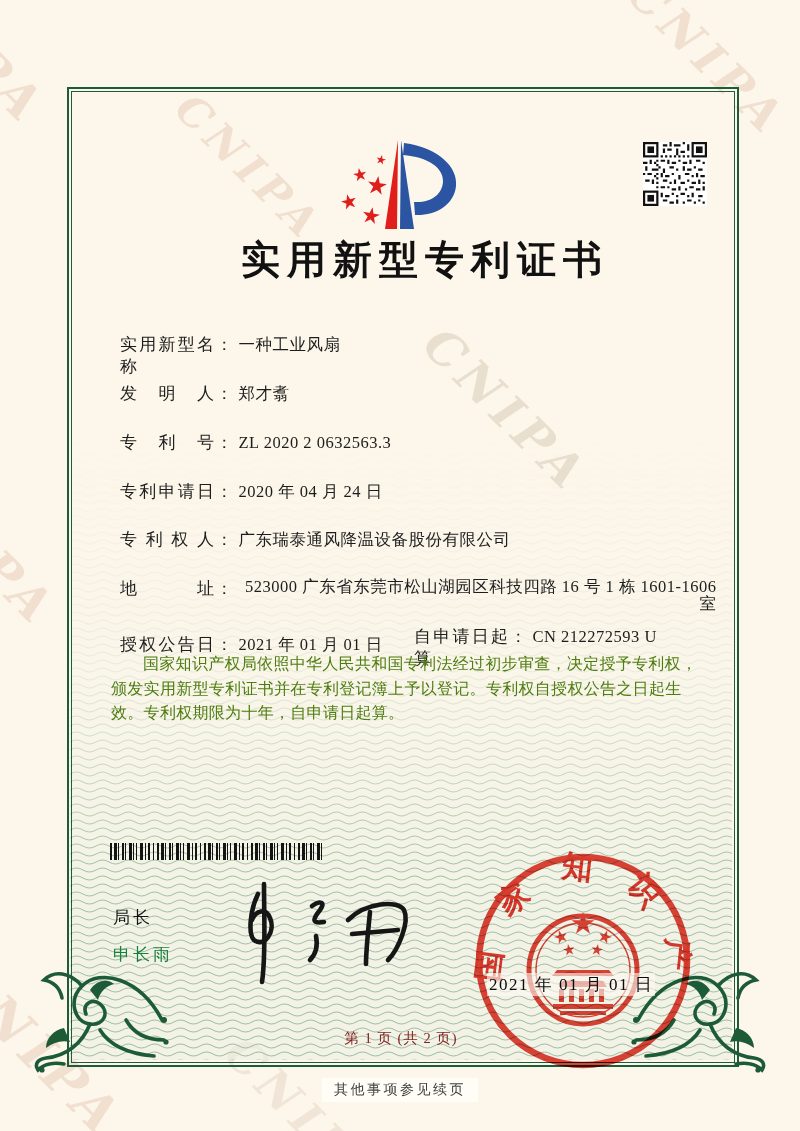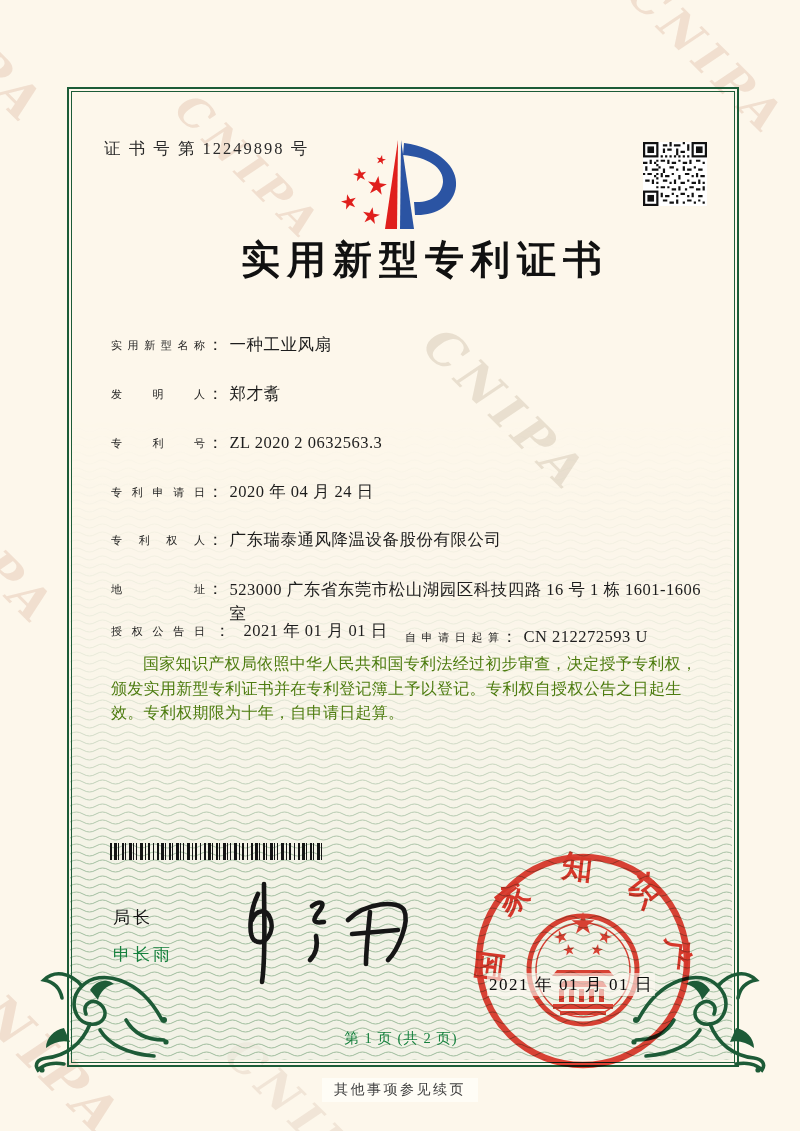--- a/index.html
+++ b/index.html
@@ -30,26 +30,26 @@
   .orn-r{left:630px;top:958px;transform:scaleX(-1);}
 
   .cert-no{position:absolute;left:104px;top:138px;font-size:16.5px;letter-spacing:2px;color:#2b2b2b;z-index:4;}
   .logo{position:absolute;left:330px;top:116px;z-index:4;}
   .qr{position:absolute;left:643px;top:142px;z-index:4;}
 
   .title{position:absolute;left:67px;top:233px;width:668px;text-align:center;font-size:39px;font-weight:bold;
          color:#111;letter-spacing:7px;z-index:4;padding-left:24px;}
 
   .frow{position:absolute;left:111px;display:flex;align-items:flex-start;font-size:16.5px;line-height:22px;color:#1d1d1d;z-index:4;}
-  .flabel{flex:none;width:94px;font-size:11px;text-align:justify;text-align-last:justify;}
+  .flabel{flex:none;width:94px;font-size:17px;text-align:justify;text-align-last:justify;margin-left:9px;}
   .fcolon{flex:none;margin:0 6px 0 2px;}
   .fvalue{letter-spacing:.5px;}
-  .addr .fvalue{width:478px;word-break:break-all;line-height:24px;}
+  .addr .fvalue{width:478px;word-break:break-all;line-height:17px;text-align:right;}
   .r1{top:334px;} .r2{top:383px;} .r3{top:432px;font-family:Liberation Serif, serif;} .r4{top:481px;} .r5{top:529px;}
-  .r6{top:578px;} .r7{top:620px;gap:7px;} .r8{top:626px;left:405px;}
+  .r6{top:578px;} .r7{top:634px;} .r8{top:626px;left:405px;}
 
   .paras{position:absolute;left:111px;top:652px;width:594px;z-index:4;font-size:16px;line-height:24.6px;color:#4d7c0f;}
   .paras p{margin:0;text-indent:2em;letter-spacing:.3px;}
 
   .barcode{position:absolute;left:110px;top:843px;width:213px;height:17px;z-index:4;
     background:repeating-linear-gradient(90deg,
       #141414 0 2px,rgba(0,0,0,0) 2px 4px,
       #141414 4px 7px,rgba(0,0,0,0) 7px 8px,
       #141414 8px 9px,rgba(0,0,0,0) 9px 12px,
       #141414 12px 14px,rgba(0,0,0,0) 14px 15px,
@@ -66,21 +66,21 @@
     font-family:Liberation Mono, monospace;z-index:4;}
   .signer-name{position:absolute;left:113px;top:943px;font-size:17px;letter-spacing:3px;color:#15803d;
     font-family:"Liberation Sans","DejaVu Sans",sans-serif;z-index:4;}
   .signature{position:absolute;left:220px;top:876px;z-index:4;}
 
   .seal{position:absolute;left:472px;top:850px;z-index:5;mix-blend-mode:multiply;}
   .seal-date{position:absolute;left:487px;top:973px;font-size:17px;letter-spacing:1.5px;color:#0b0b0b;z-index:6;
     background:rgba(253,249,240,0.62);padding:0 2px;}
 
   .page-info{position:absolute;left:67px;top:1029px;width:668px;text-align:center;font-size:14.5px;
-    letter-spacing:1px;color:#15803d;z-index:4;}
+    letter-spacing:1px;color:#7f1d1d;z-index:4;}
   .continuation{position:absolute;left:0;top:1078px;width:800px;text-align:center;z-index:4;}
   .continuation span{display:inline-block;background:rgba(255,253,247,0.9);padding:3px 12px;font-size:14px;
     letter-spacing:2.5px;color:#404040;}
 </style>
 </head>
 <body>
 
 <div class="page">
 
   <span class="wm wm1">CNIPA</span>
@@ -143,21 +143,20 @@
     </g>
     <g fill="#1d5b37">
       <path d="M60 32 C66 22 78 20 84 26 C76 28 70 34 68 42 Z"></path>
       <path d="M34 70 C24 72 16 80 16 90 C24 84 32 82 40 84 Z"></path>
       <circle cx="134" cy="62" r="3"></circle>
         <circle cx="12" cy="112" r="2.6"></circle>
         <circle cx="136" cy="84" r="2.6"></circle>
     </g>
   </svg>
 
-  <div class="cert-no">证 书 号 第 12249898 号</div>
 
   <svg class="logo" width="145" height="122" viewBox="0 0 145 122">
     <defs>
       <path id="star" d="M0 -1 L0.588 0.809 L-0.951 -0.309 L0.951 -0.309 L-0.588 0.809 Z"></path>
     </defs>
     <polygon points="68,24 55,113 67,113" fill="#e01f1c"></polygon>
     <polygon points="71,24 70,113 84,113" fill="#2b54a3"></polygon>
     <path d="M74 27 C110 32 128 52 126 70 C124 90 104 100 85 99 L84 86 C102 87 112 78 113 66 C114 52 98 41 73 39 Z" fill="#2b54a3"></path>
     <g fill="#e01f1c">
       <use href="#star" transform="translate(51,44) scale(5) rotate(12)"></use>

